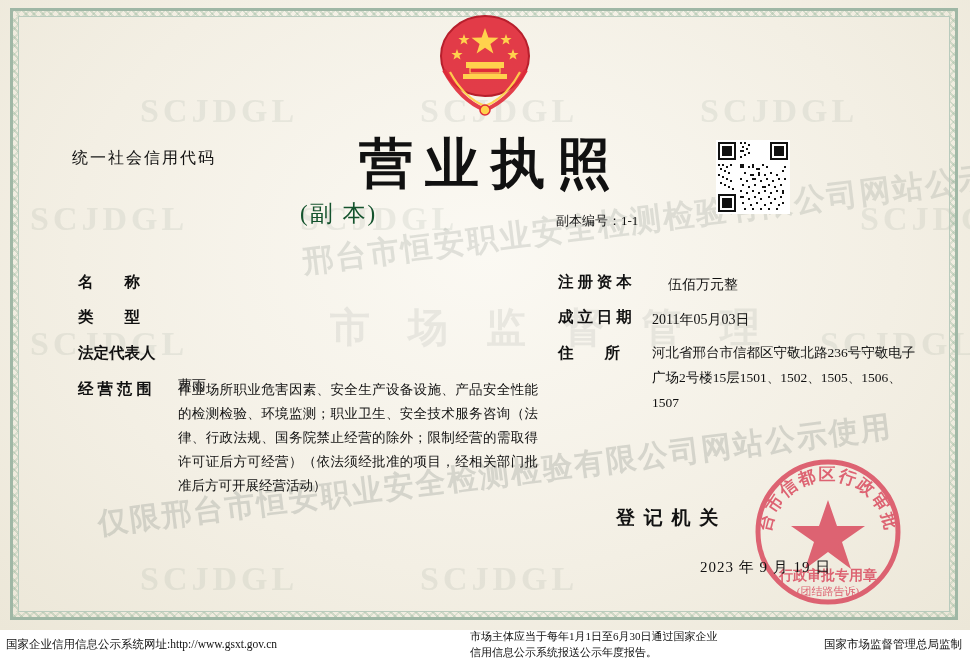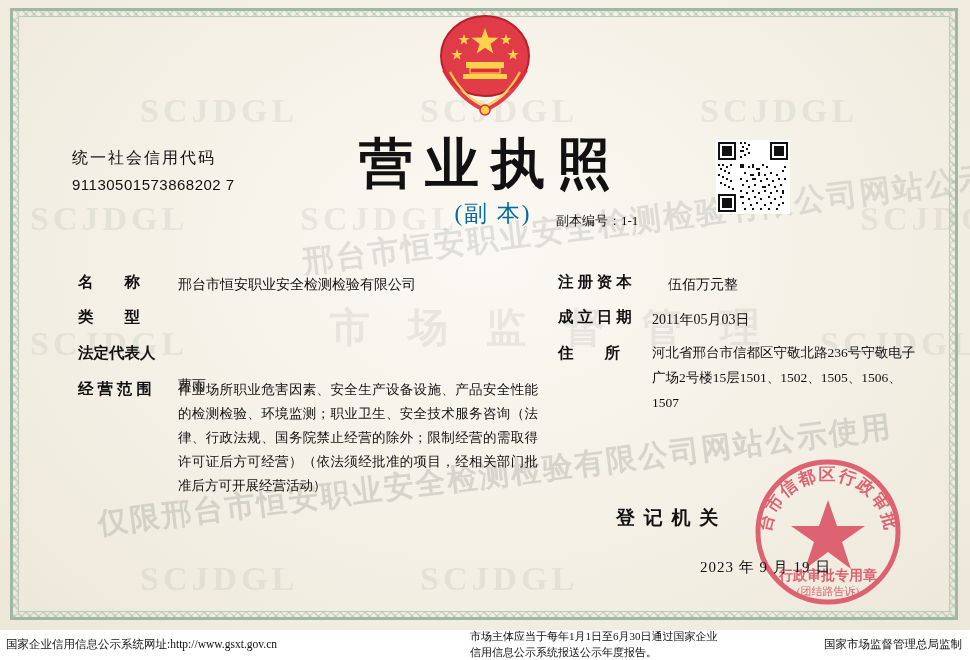--- a/index.html
+++ b/index.html
@@ -130,28 +130,28 @@
     text-align: center;
     font-family: "Liberation Serif", serif;
     font-weight: bold;
     font-size: 54px;
     letter-spacing: 12px;
     color: #111;
     text-indent: 12px;
   }
   .subtitle {
     position: absolute;
-    left: 308px;
+    left: 300px;
     top: 198px;
     width: 370px;
-    text-align: center;
+    text-align: left;
     font-family: "Liberation Serif", serif;
     font-size: 23px;
     letter-spacing: 2px;
-    color: #0369a1;
+    color: #14532d;
   }
 
   
   .credit-label {
     position: absolute;
     left: 72px; top: 148px;
     font-size: 16px;
     letter-spacing: 2px;
     color: #111;
     font-family: "Liberation Serif", serif;
@@ -343,21 +343,20 @@
       <path d="M14 56 Q30 86 55 96 Q80 86 96 56" fill="none" stroke="#e02b3a" stroke-width="4" opacity="0.9"></path>
       <path d="M20 58 Q34 84 55 92 Q76 84 90 58" fill="none" stroke="#ffd24d" stroke-width="2.2" opacity="0.95"></path>
       <circle cx="55" cy="96" r="5" fill="#ffd24d" stroke="#e02b3a" stroke-width="1.5"></circle>
     </svg>
   </div>
 
   <div class="title">营业执照</div>
   <div class="subtitle">(副 本)</div>
 
   <div class="credit-label">统一社会信用代码</div>
-  <div class="credit-value">91130501573868202 7</div>
 
   <div class="copy-no">
     <span>副本编号：</span><span>1-1</span>
   </div>
 
   <div class="qr-box">
     <svg width="74" height="74" viewBox="0 0 37 37" shape-rendering="crispEdges">
       <rect width="37" height="37" fill="#ffffff"></rect>
       <g fill="#111111">
         <rect x="1" y="1" width="9" height="9"></rect>
@@ -448,21 +447,20 @@
         <rect x="33" y="31" width="1" height="1"></rect>
           <rect x="34" y="13" width="1" height="1"></rect>
           <rect x="33" y="15" width="1" height="1"></rect>
         <rect x="34" y="19" width="1" height="1"></rect>
           <rect x="33" y="25" width="1" height="1"></rect>
       </g>
     </svg>
   </div>
 
   <div class="field-label" style="left:78px; top:272px;">名　　称</div>
-  <div class="field-value" style="left:178px; top:272px;">邢台市恒安职业安全检测检验有限公司</div>
 
   <div class="field-label" style="left:78px; top:307px;">类　　型</div>
 
   <div class="field-label" style="left:78px; top:343px;">法定代表人</div>
   <div class="field-value" style="left:178px; top:343px;margin-top:30px;">曹雨</div>
 
   <div class="field-label" style="left:78px; top:379px;">经 营 范 围</div>
   <div class="scope-value">作业场所职业危害因素、安全生产设备设施、产品安全性能的检测检验、环境监测；职业卫生、安全技术服务咨询（法律、行政法规、国务院禁止经营的除外；限制经营的需取得许可证后方可经营）（依法须经批准的项目，经相关部门批准后方可开展经营活动）</div>
 
   <div class="field-label" style="left:558px; top:272px;">注 册 资 本</div>

